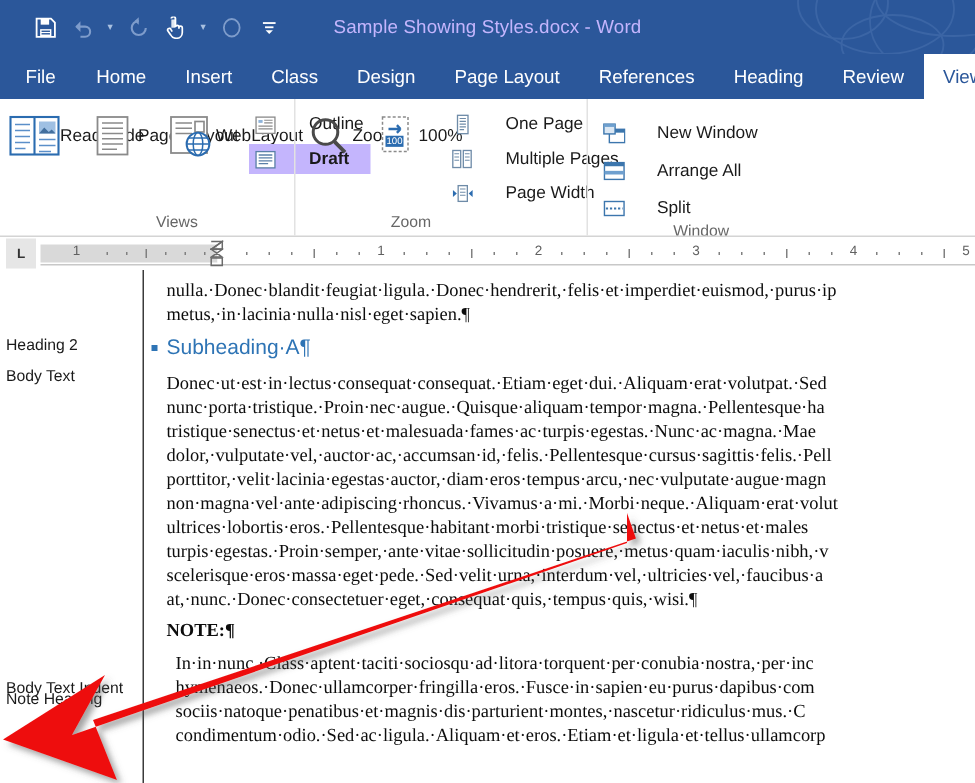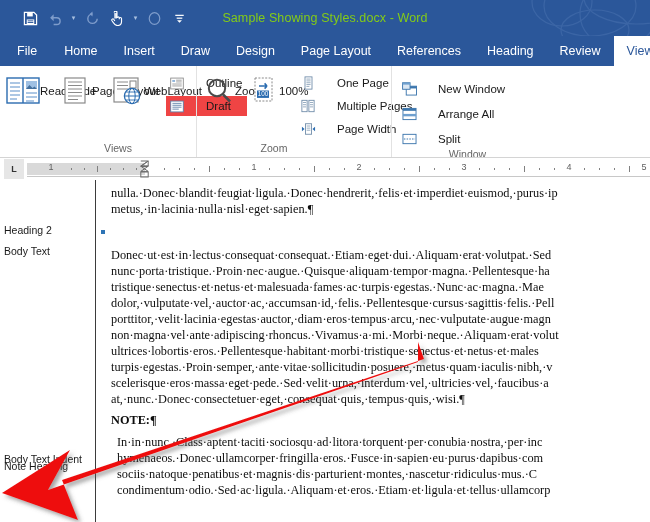--- a/index.html
+++ b/index.html
@@ -32,21 +32,21 @@
     color: #ffffff;
   }
   .qat-btn.dim { color: #7e9ccb; }
   .qat-caret {
     width: 11px; height: 26px; display:flex; align-items:center; justify-content:center;
     color:#a9c0e0; font-size: 7px;
   }
   .win-title {
     position: absolute; left: 0; right: 0; top: 0; height: 36px;
     display: flex; align-items: center; justify-content: center;
-    color: #84cc16; font-size: 12.5px; letter-spacing: .1px;
+    color: #c4b5fd; font-size: 12.5px; letter-spacing: .1px;
     z-index: 1;
   }
 
   
   .tabsbar {
     position: relative;
     height: 30px;
     background: #2b579a;
     display: flex;
     align-items: flex-end;
@@ -100,21 +100,21 @@
   .bigbtn .glyph { height: 38px; display:flex; align-items:center; justify-content:center; }
 
   
   .smallcol { display: flex; flex-direction: column; gap: 3px; padding-top: 3px; }
   .smallbtn {
     display: flex; align-items: center; gap: 21px;
     font-size: 11.5px; color: #1a1a1a;
     padding: 2px 5px 2px 3px;
     white-space: nowrap; line-height: 14px;
   }
-  .smallbtn.selected { background: #ef4444; }
+  .smallbtn.selected { background: #c4b5fd; font-weight: bold; }
   .smallbtn .ic { width: 16px; height: 16px; display:flex; align-items:center; justify-content:center; flex:0 0 16px; }
 
   
   .chkrow { display:flex; align-items:center; gap:6px; font-size:11.5px; color:#1a1a1a; padding:2px 4px; line-height:14px; white-space:nowrap;}
   .chk { width:12px; height:12px; border:1px solid #8a8a8a; background:#fff; flex:0 0 12px; position:relative;}
   .chk.on::after {
     content:""; position:absolute; left:3px; top:0px; width:4px; height:8px;
     border:solid #5a5a5a; border-width:0 1.6px 1.6px 0; transform: rotate(42deg);
   }
 
@@ -235,21 +235,21 @@
       </div>
     </div>
 
     <div class="win-title">Sample Showing Styles.docx - Word</div>
   </div>
 
   <div class="tabsbar">
     <div class="tab file">File</div>
     <div class="tab">Home</div>
     <div class="tab">Insert</div>
-    <div class="tab">Draw</div>
+    <div class="tab">Class</div>
     <div class="tab">Design</div>
     <div class="tab">Page Layout</div>
     <div class="tab">References</div>
     <div class="tab">Heading</div>
     <div class="tab">Review</div>
     <div class="tab active">View</div>
   </div>
 
   <div class="ribbon">
 
@@ -532,20 +532,21 @@
       <span class="style-label" style="top:254px;margin-top:26px;">Note Heading</span>
       <span class="style-label" style="top:273px;">Body Text Indent</span>
 
     </div>
 
     <div class="page">
       <div class="ptext" style="top:6px;">nulla.·Donec·blandit·feugiat·ligula.·Donec·hendrerit,·felis·et·imperdiet·euismod,·purus·ip</div>
       <div class="ptext" style="top:22px;">metus,·in·lacinia·nulla·nisl·eget·sapien.¶</div>
 
       <span class="head-bullet" style="left:4px; top:50px;"></span>
+      <div class="sub-head" style="top:43px;">Subheading·A¶</div>
 
       <div class="ptext" style="top:68px;">Donec·ut·est·in·lectus·consequat·consequat.·Etiam·eget·dui.·Aliquam·erat·volutpat.·Sed</div>
       <div class="ptext" style="top:84px;">nunc·porta·tristique.·Proin·nec·augue.·Quisque·aliquam·tempor·magna.·Pellentesque·ha</div>
       <div class="ptext" style="top:100px;">tristique·senectus·et·netus·et·malesuada·fames·ac·turpis·egestas.·Nunc·ac·magna.·Mae</div>
       <div class="ptext" style="top:116px;">dolor,·vulputate·vel,·auctor·ac,·accumsan·id,·felis.·Pellentesque·cursus·sagittis·felis.·Pell</div>
       <div class="ptext" style="top:132px;">porttitor,·velit·lacinia·egestas·auctor,·diam·eros·tempus·arcu,·nec·vulputate·augue·magn</div>
       <div class="ptext" style="top:148px;">non·magna·vel·ante·adipiscing·rhoncus.·Vivamus·a·mi.·Morbi·neque.·Aliquam·erat·volut</div>
       <div class="ptext" style="top:164px;">ultrices·lobortis·eros.·Pellentesque·habitant·morbi·tristique·senectus·et·netus·et·males</div>
       <div class="ptext" style="top:180px;">turpis·egestas.·Proin·semper,·ante·vitae·sollicitudin·posuere,·metus·quam·iaculis·nibh,·v</div>
       <div class="ptext" style="top:196px;">scelerisque·eros·massa·eget·pede.·Sed·velit·urna,·interdum·vel,·ultricies·vel,·faucibus·a</div>

